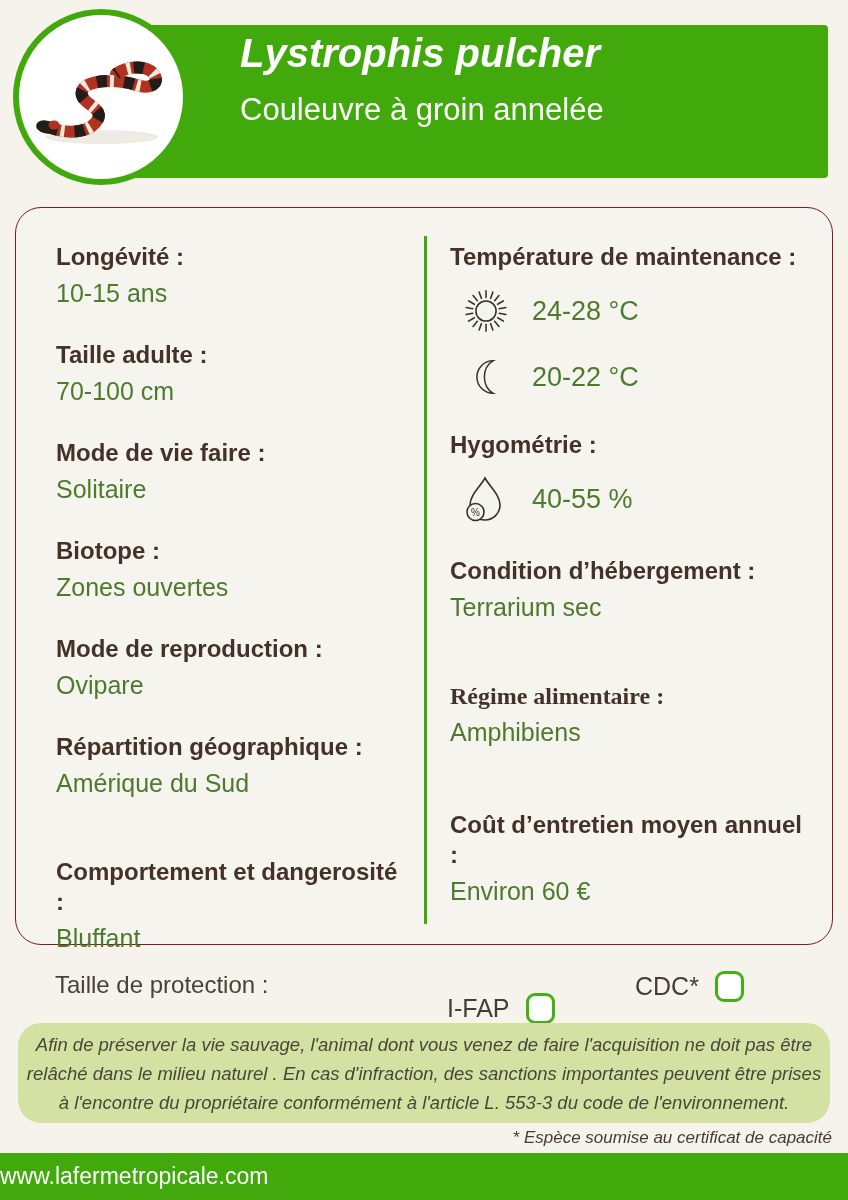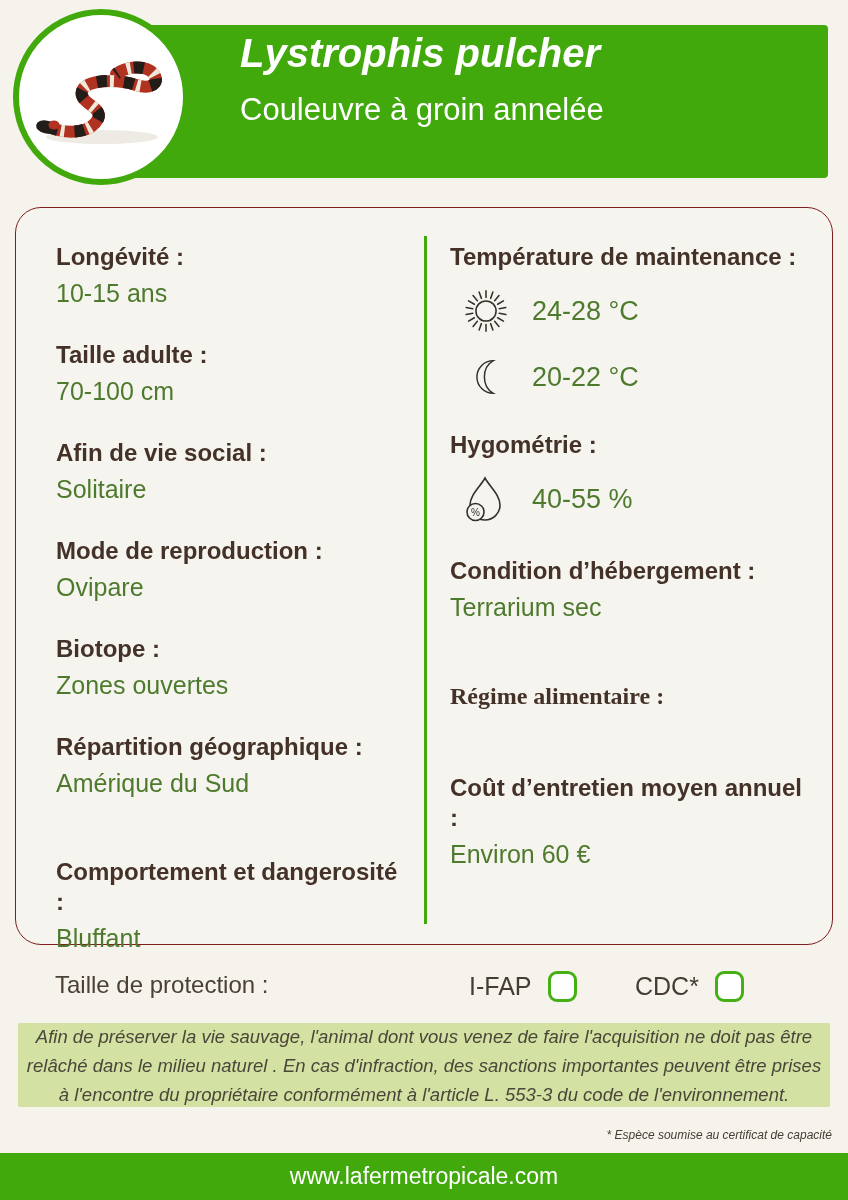--- a/index.html
+++ b/index.html
@@ -39,44 +39,44 @@
   .icon-box { width: 52px; display: flex; justify-content: center; align-items: center; }
   .icon-value { font-size: 27px; color: #4d7a2d; margin-left: 20px; }
   .mt26 { margin-top: 26px; }
   .mt30 { margin-top: 30px; }
   .mt58 { margin-top: 58px; font-family: Liberation Serif, serif; }
   .mt62 { margin-top: 62px; }
   
   .protection { position: absolute; left: 55px; top: 966px; width: 778px; height: 40px; }
   .prot-label { position: absolute; left: 0; top: 5px; font-size: 24px; color: #4a4036; }
   .prot-group { position: absolute; top: 0; display: flex; align-items: center; height: 40px; }
-  .prot-ifap { left: 414px; }
+  .prot-ifap { left: 392px; margin-top: 22px; }
   .prot-cdc  { left: 580px; }
   .prot-name { font-size: 25px; color: #453c33; }
   .checkbox {
     width: 29px; height: 31px; background: #ffffff;
     border: 3px solid #45b015; border-radius: 9px; margin-left: 16px;
   }
   
   .disclaimer {
-    position: absolute; left: 18px; top: 1023px; width: 812px; height: 84px;
-    background: #d3e2a3; border-radius: 2px;
+    position: absolute; left: 18px; top: 1023px; width: 812px; height: 100px;
+    background: #d3e2a3; border-radius: 23px;
     display: flex; flex-direction: column; justify-content: center;
     text-align: center; font-style: italic; font-size: 18.5px;
     color: #4a463a; line-height: 29px;
   }
   
   .footnote {
     position: absolute; right: 16px; top: 1128px;
-    font-style: italic; font-size: 12px; color: #453d33;
+    font-style: italic; font-size: 17px; color: #453d33;
   }
   .footer {
     position: absolute; left: 0; top: 1153px; width: 848px; height: 47px;
     background: #41a90c; color: #ffffff;
-    display: flex; align-items: center; justify-content: center; font-size: 23px;
+    display: flex; align-items: center; font-size: 23px;
   }
   svg { display: block; }
   .stroke-ic { stroke: #33302b; fill: none; stroke-width: 1.6; stroke-linecap: round; }
 </style>
 </head>
 <body>
 
 <div class="page">
 
   <div class="header-band"></div>
@@ -102,30 +102,30 @@
     <div class="col-left">
       <div class="section">
         <div class="label">Longévité :</div>
         <div class="value">10-15 ans</div>
       </div>
       <div class="section">
         <div class="label">Taille adulte :</div>
         <div class="value">70-100 cm</div>
       </div>
       <div class="section">
-        <div class="label">Afin de vie social :</div>
+        <div class="label">Mode de vie faire :</div>
         <div class="value">Solitaire</div>
+      </div>
+      <div class="section">
+        <div class="label">Biotope :</div>
+        <div class="value">Zones ouvertes</div>
       </div>
       <div class="section">
         <div class="label">Mode de reproduction :</div>
         <div class="value">Ovipare</div>
-      </div>
-      <div class="section">
-        <div class="label">Biotope :</div>
-        <div class="value">Zones ouvertes</div>
       </div>
       <div class="section">
         <div class="label">Répartition géographique :</div>
         <div class="value">Amérique du Sud</div>
       </div>
       <div class="section gap-top">
         <div class="label">Comportement et dangerosité :</div>
         <div class="value">Bluffant</div>
       </div>
     </div>
@@ -183,20 +183,21 @@
             <text x="12.5" y="37" text-anchor="middle" dy="3.5" font-size="10" fill="#33302b" font-family="Liberation Sans, sans-serif">%</text>
           </svg>
         </span>
         <span class="icon-value">40-55 %</span>
       </div>
 
       <div class="label mt30">Condition d’hébergement :</div>
       <div class="value">Terrarium sec</div>
 
       <div class="label mt58">Régime alimentaire :</div>
+      <div class="value">Amphibiens</div>
 
       <div class="label mt62">Coût d’entretien moyen annuel :</div>
       <div class="value">Environ 60 €</div>
     </div>
   </div>
 
   <div class="protection">
     <span class="prot-label">Taille de protection :</span>
     <span class="prot-group prot-ifap">
       <span class="prot-name">I-FAP</span>

